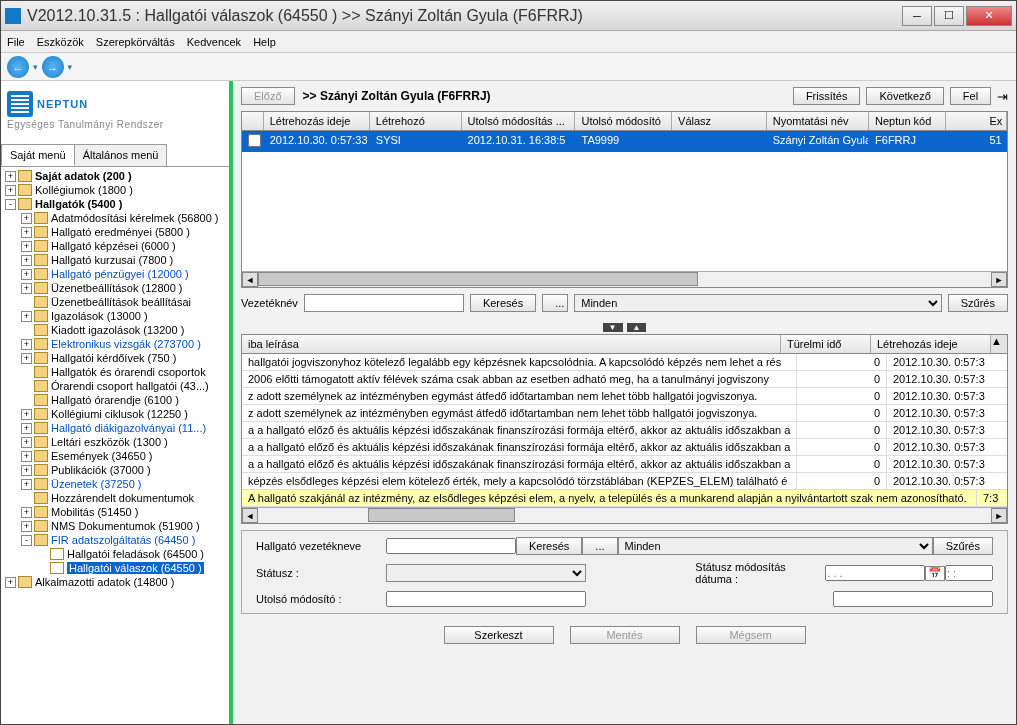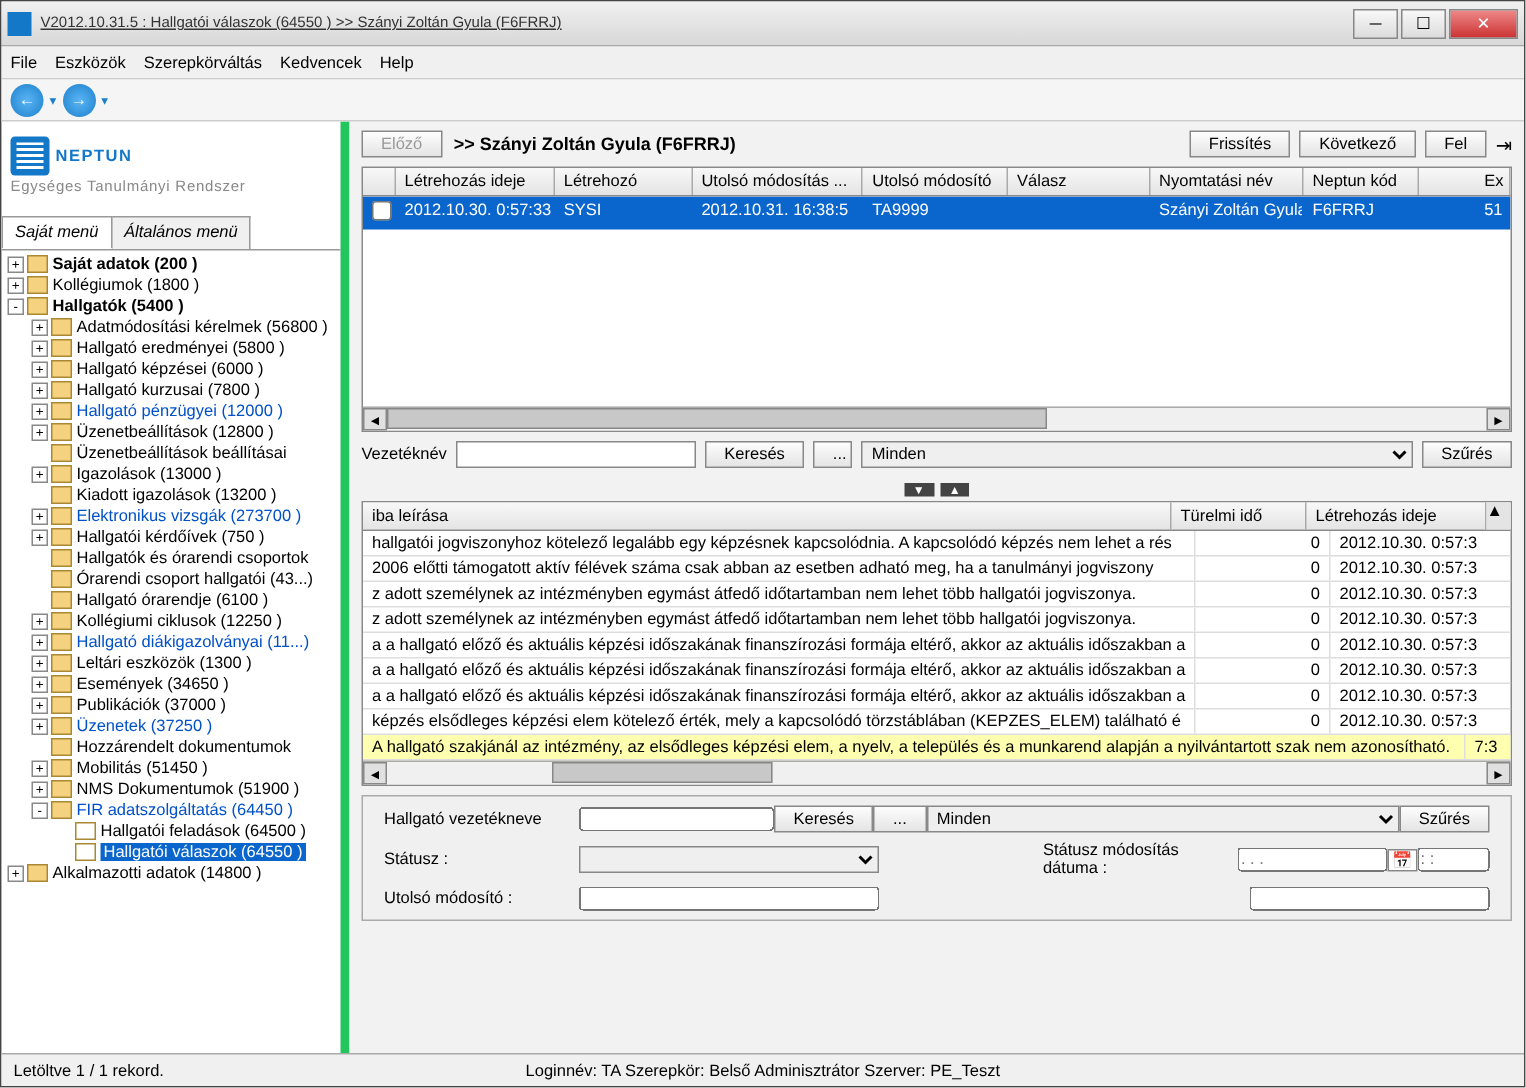--- a/index.html
+++ b/index.html
@@ -2,44 +2,44 @@
 <html><head>
 <meta charset="utf-8">
 <style>
 * { box-sizing: border-box; margin: 0; padding: 0; font-family: Tahoma, Arial, sans-serif; font-size: 11px; }
 body { background: #d4d0c8; width: 1017px; height: 725px; overflow: hidden; }
 
 .window { width: 100%; height: 100%; border: 1px solid #444; display: flex; flex-direction: column; background: #e8e8e8; }
 
 .titlebar { height: 30px; background: linear-gradient(#f0f0f0, #d8d8d8); display: flex; align-items: center; padding: 0 4px; border-bottom: 1px solid #aaa; }
 .titlebar .icon { width: 16px; height:16px; background: #1478c8; margin-right: 6px; }
-.titlebar .title { flex: 1; font-size: 10px; color: #333; text-decoration: underline; }
+.titlebar .title { flex: 1; font-size: 16px; color: #333; }
 .titlebar .win-btn { width: 30px; height: 20px; margin-left: 2px; background: linear-gradient(#f8f8f8,#dcdcdc); border: 1px solid #888; display:flex; align-items:center; justify-content:center; cursor:pointer; font-size:11px; }
 .titlebar .win-btn.close { background: linear-gradient(#e88,#c33); color:#fff; width:46px; }
 
 .menubar { height: 22px; display:flex; align-items:center; padding: 0 6px; gap: 12px; background: #f0f0f0; border-bottom:1px solid #ccc; }
 .menubar span { cursor:pointer; }
 
 .toolbar-nav { height: 28px; display:flex; align-items:center; padding:0 6px; gap:4px; border-bottom:1px solid #ccc; background:#f5f5f5; }
 .nav-arrow { width:22px; height:22px; border-radius:50%; display:flex; align-items:center; justify-content:center; color:#fff; font-weight:bold; cursor:pointer; }
 .nav-arrow.back { background: radial-gradient(#5bb5f5,#1b7fcb); }
 .nav-arrow.fwd { background: radial-gradient(#5bb5f5,#1b7fcb); }
 .nav-drop { font-size:9px; color:#1b7fcb; cursor:pointer; }
 
 .body-area { flex:1; display:flex; overflow:hidden; }
 
-.left-panel { width: 232px; display:flex; flex-direction:column; border-right:6px solid #22c55e; background:#fff; }
+.left-panel { width: 232px; display:flex; flex-direction:column; border-right:4px solid #22c55e; background:#fff; }
 .logo-area { padding: 10px 6px 6px; }
 .logo-text { color:#1478c8; font-size:24px; font-weight:bold; letter-spacing:1px; display:flex; align-items:center; gap:4px; }
 .logo-sq { width:26px; height:26px; background:#1478c8; display:inline-block; border-radius:3px; position:relative; }
 .logo-sq::after { content:''; position:absolute; inset:4px; background: repeating-linear-gradient(0deg,#fff,#fff 2px,#1478c8 2px,#1478c8 4px); }
 .logo-sub { color:#888; font-size:10px; margin-top:2px; letter-spacing:0.5px; }
 
 .tabs-left { display:flex; border-bottom:1px solid #999; margin-top:8px; }
-.tabs-left .tab { padding:4px 8px; border:1px solid #999; border-bottom:none; background:#f0f0f0; cursor:pointer; margin-right:-1px;font-style:italic; }
+.tabs-left .tab { padding:4px 8px; border:1px solid #999; border-bottom:none; background:#f0f0f0; cursor:pointer; margin-right:-1px; }
 .tabs-left .tab.active { background:#fff; border-bottom:1px solid #fff; position:relative; }
 
 .tree { flex:1; overflow:auto; padding:2px 0; font-size:11px; position:relative; }
 .tree::-webkit-scrollbar { width:16px; height:16px; }
 .tree::-webkit-scrollbar-thumb { background:#c0c0c0; border:1px solid #888; }
 .tree::-webkit-scrollbar-track { background:#f0f0f0; }
 .tree-item { display:flex; align-items:center; padding:1px 2px; white-space:nowrap; cursor:pointer; }
 .tree-item .pm { width:11px; height:11px; border:1px solid #888; display:flex; align-items:center; justify-content:center; font-size:9px; line-height:1; margin-right:2px; background:#fff; flex-shrink:0; }
 .tree-item .pm.blank { border:none; background:transparent; }
 .tree-item .ico { width:14px; height:12px; background:#f5d280; border:1px solid #aa8833; margin-right:3px; flex-shrink:0; }
@@ -448,22 +448,22 @@
           <input type="text" style="width: 48px;" placeholder=": :">
         </div>
         <div class="form-row">
           <label>Utolsó módosító :</label>
           <input type="text" style="width: 200px;">
           <div style="flex:1"></div>
           <input type="text" style="width: 160px;">
         </div>
       </div>
 
+      <div class="bottom-btns">
+        <button class="btn" style="width:110px">Szerkeszt</button>
+        <button class="btn disabled" style="width:110px">Mentés</button>
+        <button class="btn disabled" style="width:110px">Mégsem</button>
+      </div>
     </div>
   </div>
 
-  <div class="statusbar">
-    <span>Letöltve 1 / 1 rekord.</span>
-    <span class="center">Loginnév: TA   Szerepkör: Belső Adminisztrátor   Szerver: PE_Teszt</span>
-    <span></span>
-  </div>
 
 </div>
 
 </body></html>

